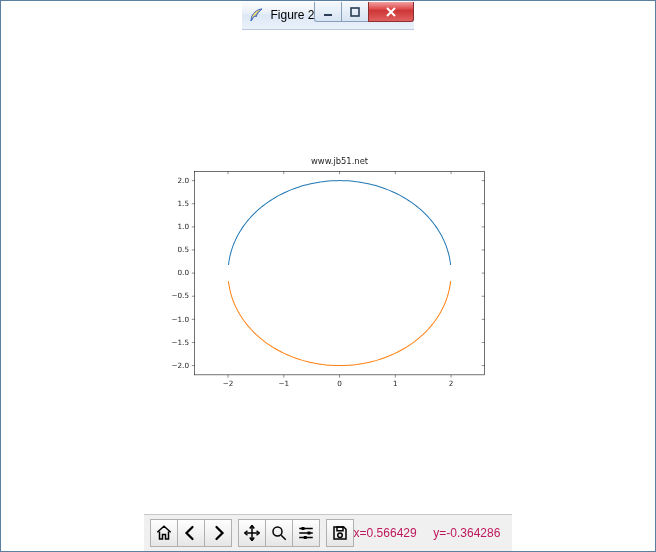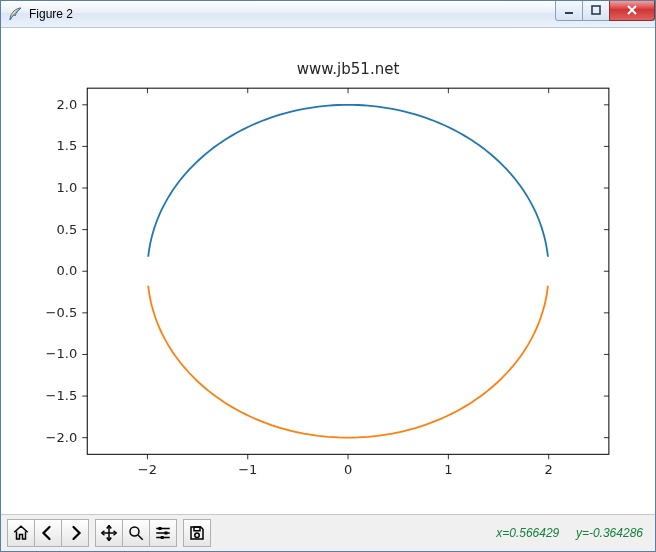--- a/index.html
+++ b/index.html
@@ -16,20 +16,21 @@
 
   
   .window {
     box-sizing: border-box;
     width: 656px;
     height: 552px;
     border: 1px solid #5a7fa0;
     background: #fff;
     display: flex;
     flex-direction: column;
+    align-items: center;
   }
 
   .titlebar {
     height: 28px;
     background: linear-gradient(#fdfdfe, #e9eff7 45%, #dce7f5 46%, #eaf1fa);
     border-bottom: 1px solid #b8c7da;
     display: flex;
     align-items: center;
     padding: 0 0 0 6px;
     position: relative;
@@ -121,23 +122,22 @@
     display: flex;
     align-items: center;
     justify-content: center;
     box-sizing: border-box;
   }
   .tb-btn:first-child { margin-left: 0; }
   .tb-sep { width: 6px; }
   .tb-spacer { flex: 1 1 auto; }
   .coords {
     white-space: pre;
-    color: #15803d;
+    color: #be185d;
     padding-right: 6px;
-    font-style: italic;
   }
 
   .tick-label, .chart-title {
     font-family: "DejaVu Sans", Arial, sans-serif;
     fill: #262626;
     font-size: 13px;
   }
   .chart-title { font-size: 15px; }
 </style>
 </head>

